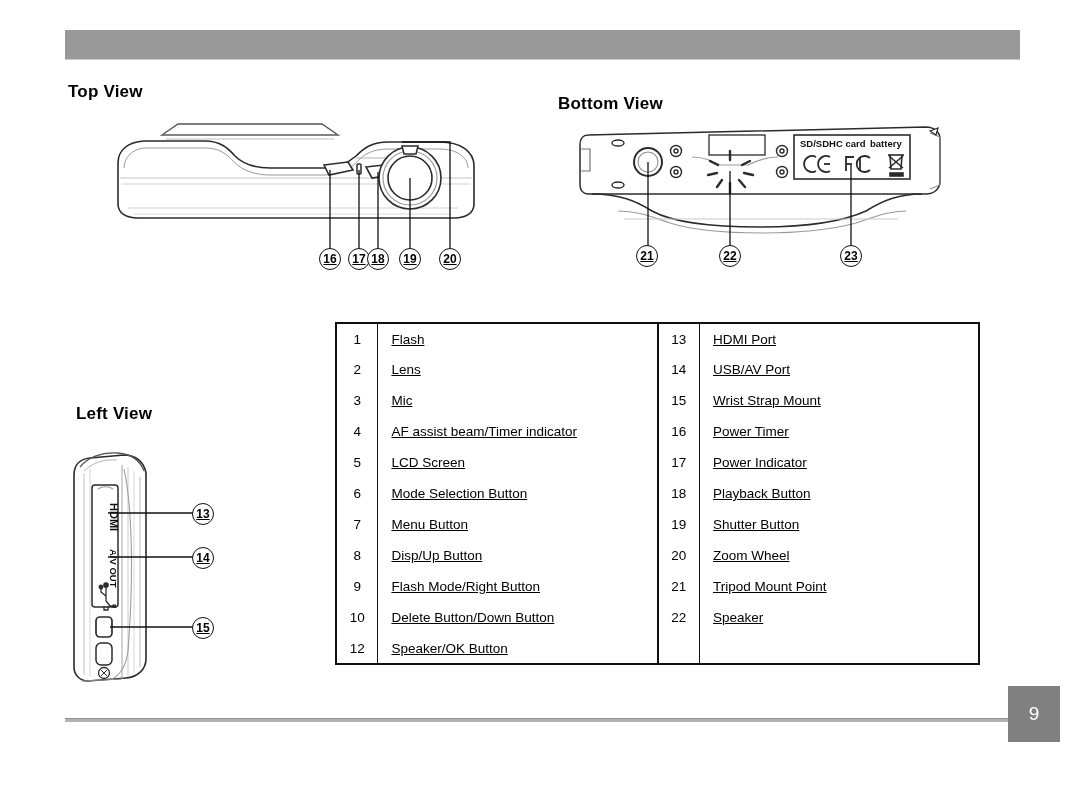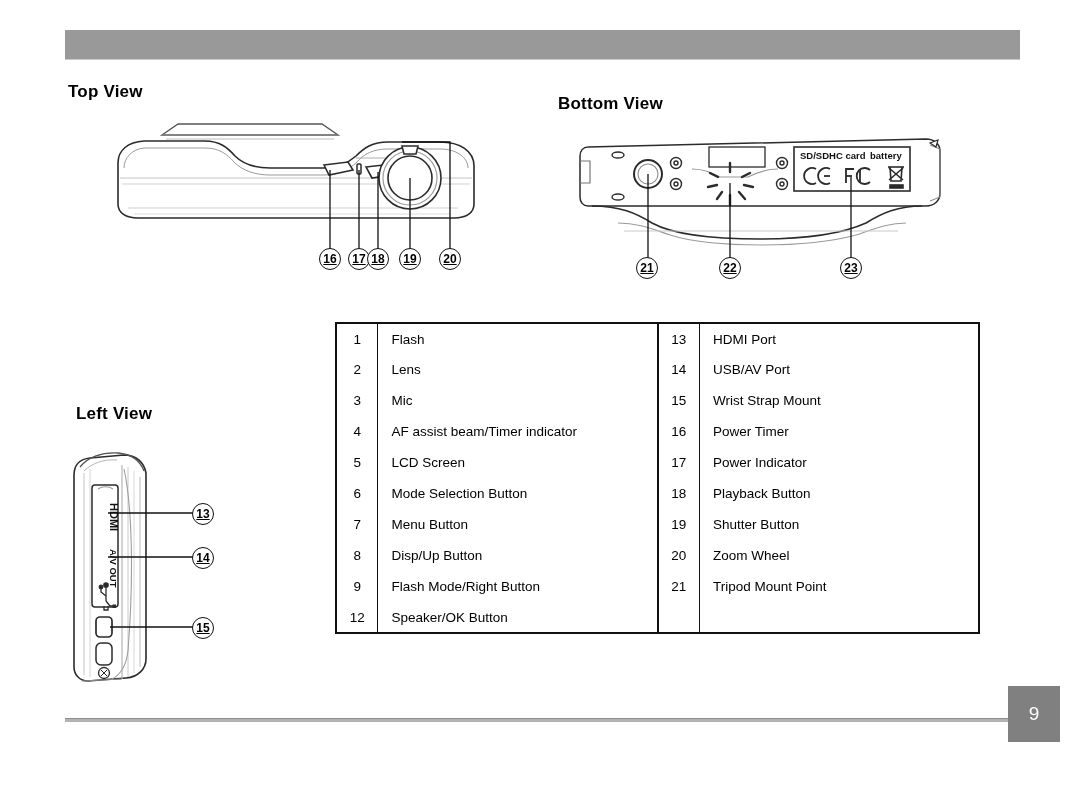--- a/index.html
+++ b/index.html
@@ -38,21 +38,21 @@
     letter-spacing: 0.2px;
     white-space: nowrap;
   }
   #title-top    { left: 68px;  top: 82px; }
   #title-bottom { left: 558px; top: 82px; margin-top: 12px; }
   #title-left   { left: 76px;  top: 404px; text-align: right; }
 
   
   .figure { position: absolute; }
   #fig-top    { left: 110px; top: 118px; }
-  #fig-bottom { left: 578px; top: 127px; }
+  #fig-bottom { left: 578px; top: 115px; }
   #fig-left   { left: 62px;  top: 445px; }
 
   
   .callout {
     position: absolute;
     width: 22px; height: 22px;
     border: 1.6px solid #111;
     border-radius: 50%;
     background: #fff;
     font-family: "Liberation Sans", sans-serif;
@@ -88,20 +88,21 @@
   td.num {
     width: 42px;
     text-align: center;
     border-right: 1.6px solid #111;
     font-size: 13.5px;
   }
   td.lbl {
     padding-left: 13px;
     width: 280px;
     white-space: nowrap;
+    text-decoration: underline;
   }
   td.lbl.sep { border-right: 2px solid #111; }
   td.num.second { width: 42px; }
 
   
   .footer-rule {
     position: absolute;
     left: 65px;
     top: 718px;
     width: 955px;
@@ -410,20 +411,26 @@
           <td class="num second">20</td>
           <td class="lbl">Zoom Wheel</td>
         </tr>
       <tr>
           <td class="num">9</td>
           <td class="lbl sep">Flash Mode/Right Button</td>
           <td class="num second">21</td>
           <td class="lbl">Tripod Mount Point</td>
         </tr>
       <tr>
+          <td class="num">10</td>
+          <td class="lbl sep">Delete Button/Down Button</td>
+          <td class="num second">22</td>
+          <td class="lbl">Speaker</td>
+        </tr>
+      <tr>
           <td class="num">12</td>
           <td class="lbl sep">Speaker/OK Button</td>
           <td class="num second"></td>
           <td class="lbl"></td>
         </tr>
     </tbody>
   </table>
 
   <div class="footer-rule"></div>
   <div class="page-badge">9</div>

